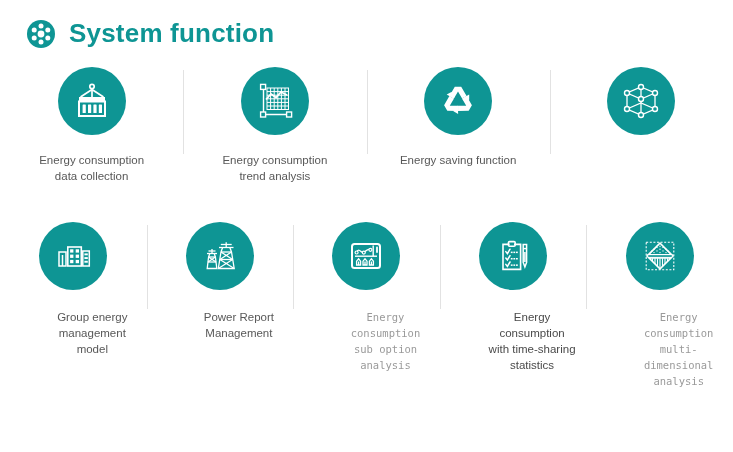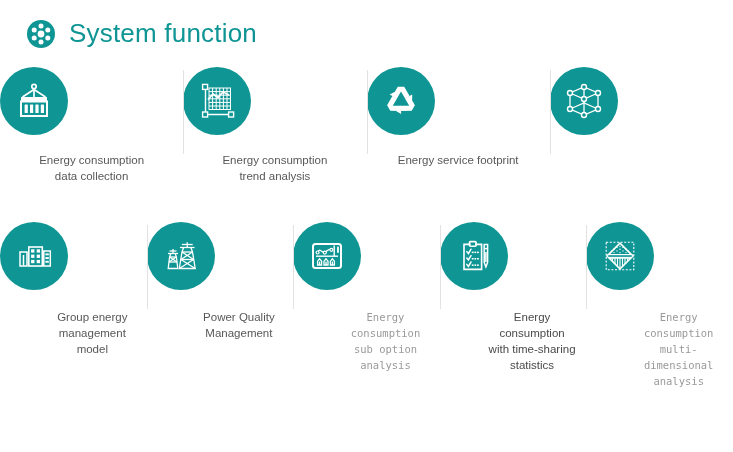--- a/index.html
+++ b/index.html
@@ -24,42 +24,42 @@
   }
   .header-icon {
     width: 30px;
     height: 30px;
     flex: 0 0 30px;
     margin-right: 13px;
     margin-top: 2px;
   }
   .header-title {
     font-size: 26px;
-    font-weight: normal;
+    font-weight: bold;
     color: #0e9594;
     letter-spacing: 0.2px;
     line-height: 1;
     white-space: nowrap;
   }
 
   
   .grid {
     padding-top: 12px;
   }
   .row {
     display: flex;
     width: 733px;
     box-sizing: border-box;
   }
   .cell {
     flex: 1 1 20%;
     position: relative;
     display: flex;
     flex-direction: column;
-    align-items: flex-start;
+    align-items: center;
     box-sizing: border-box;
   }
   
   .cell + .cell::before {
     content: "";
     position: absolute;
     left: 0;
     top: 6px;
     height: 84px;
     width: 1px;
@@ -191,21 +191,21 @@
               <path d="M -3.2 -14.2 L 3.2 -14.2 L 8.6 -5.0 L 4.1 -2.4 L 0 -9.5 L -4.1 -2.4 L -8.6 -5.0 Z"></path>
               <path d="M 4.1 -2.4 L 11.2 -6.6 L 11.2 -1.2 L 6.7 0.2 Z"></path>
             </g>
             <g transform="rotate(240)">
               <path d="M -3.2 -14.2 L 3.2 -14.2 L 8.6 -5.0 L 4.1 -2.4 L 0 -9.5 L -4.1 -2.4 L -8.6 -5.0 Z"></path>
               <path d="M 4.1 -2.4 L 11.2 -6.6 L 11.2 -1.2 L 6.7 0.2 Z"></path>
             </g>
           </g>
         </svg>
       </div>
-      <div class="cell-label">Energy service footprint</div>
+      <div class="cell-label">Energy saving function</div>
     </div>
 
 
     <div class="cell">
       <div class="icon-circle">
         <svg viewBox="0 0 44 44" width="44" height="44">
           <g stroke="#ffffff" stroke-width="1.3" fill="none">
             <path d="M22 8 L36 14 L36 30 L22 36 L8 30 L8 14 Z"></path>
             <path d="M8 14 L22 20 L36 14"></path>
             <path d="M22 20 L22 36"></path>
@@ -271,21 +271,21 @@
             <path d="M9 19.5 L19 19.5"></path>
             <path d="M10.5 17 L17.5 17"></path>
             <path d="M14 15 L14 19.5"></path>
             <path d="M11.8 19.5 L10.6 23 L9.2 34.5 L18.8 34.5 L17.4 23 L16.2 19.5"></path>
             <path d="M10.6 23 L17.4 23"></path>
             <path d="M10 28 L18 28"></path>
             <path d="M10.6 23 L18 28 M17.4 23 L10 28"></path>
           </g>
         </svg>
       </div>
-      <div class="cell-label">Power Quality
+      <div class="cell-label">Power Report
 Management</div>
     </div>
 
     <div class="cell">
       <div class="icon-circle">
         <svg viewBox="0 0 44 44" width="44" height="44">
           <g stroke="#ffffff" fill="none">
             <rect x="8" y="10" width="28" height="24" rx="2.5" stroke-width="2"></rect>
             <path d="M11 22.2 L33 22.2" stroke-width="1.4"></path>
             <path d="M29.2 11.6 L29.2 22.2" stroke-width="1.4"></path>

